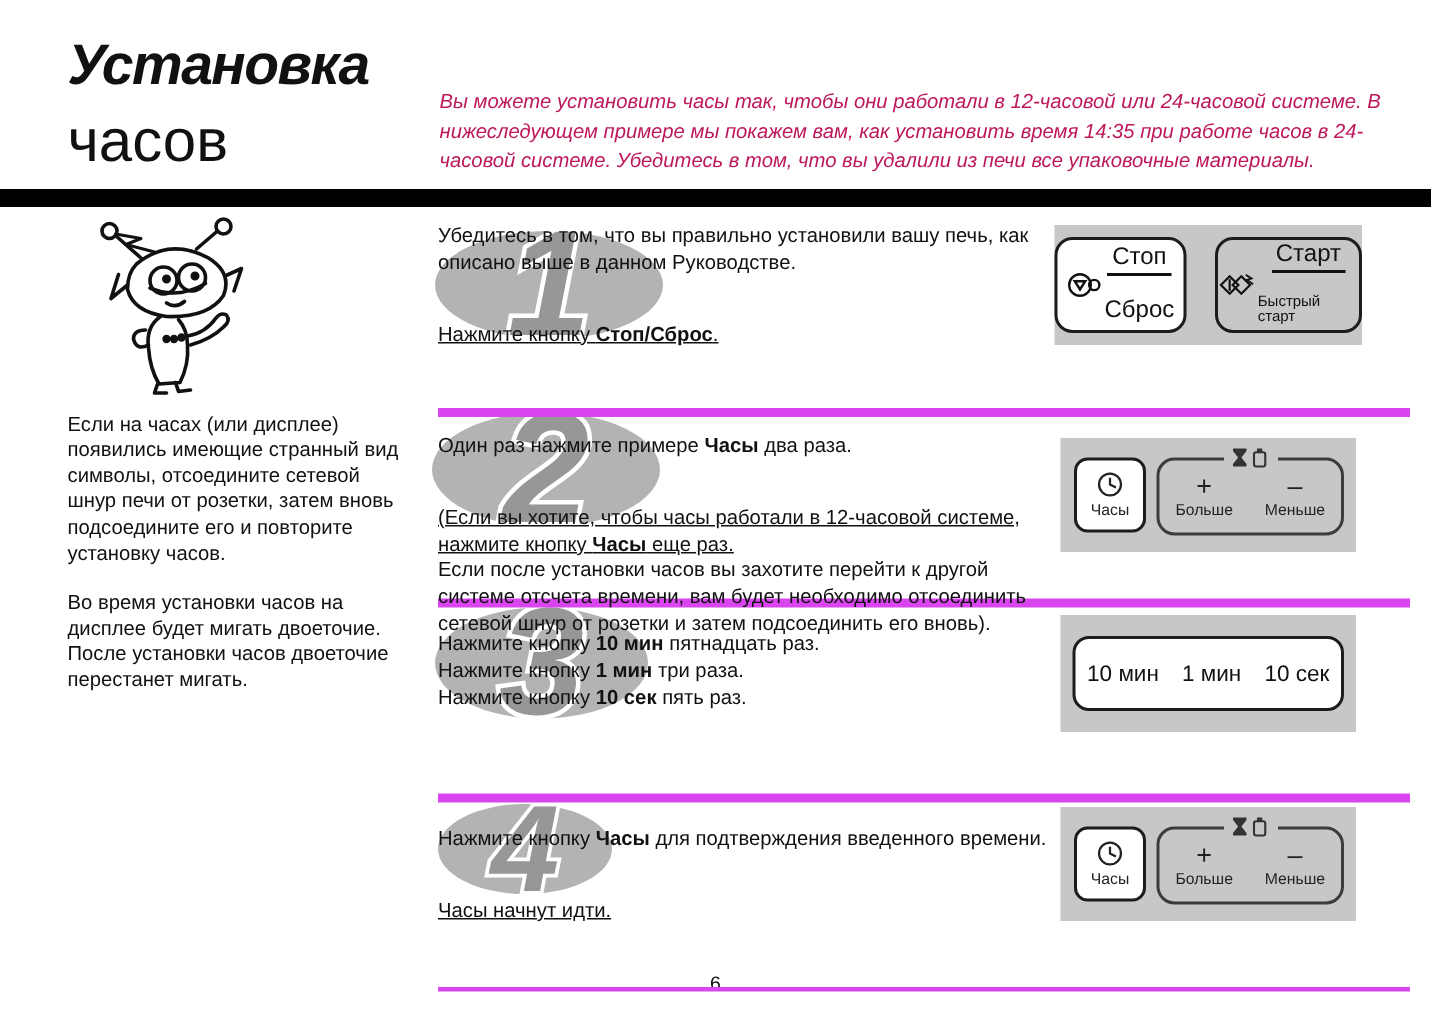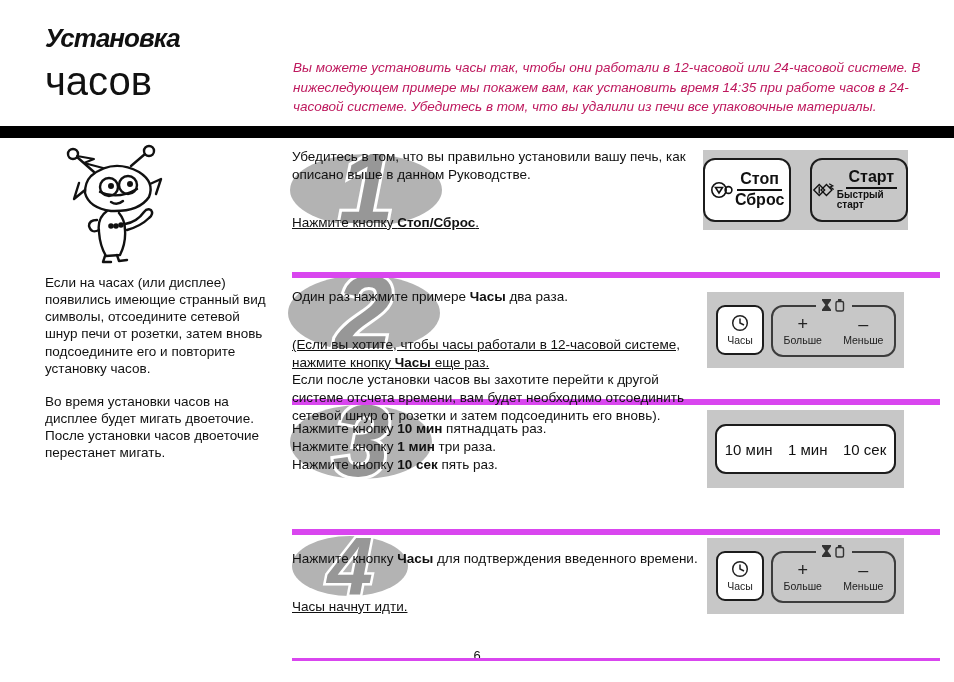--- a/index.html
+++ b/index.html
@@ -1,21 +1,21 @@
 <!DOCTYPE html>
 <html><head>
 <meta charset="utf-8">
 <style>
   html,body{margin:0;padding:0;background:#fff;}
   .page{position:relative;width:954px;height:682px;background:#fff;overflow:hidden;
         font-family:"Liberation Sans","DejaVu Sans",sans-serif;color:#111;}
 
   
   .title{position:absolute;left:45px;top:24px;line-height:1.1;}
-  .title .t1{font-size:26px;font-weight:bold;font-style:italic;letter-spacing:-1px;}
+  .title .t1{font-size:38px;font-weight:bold;font-style:italic;letter-spacing:-1px;}
   .title .t2{font-size:40px;font-weight:normal;margin-top:6px;}
   .intro{position:absolute;left:293px;top:58px;width:660px;font-size:13.5px;
          font-style:italic;line-height:1.45;color:#be185d;}
   .blackbar{position:absolute;left:0;top:126px;width:954px;height:12px;background:#000;}
 
   
   .leftcol{position:absolute;left:45px;top:140px;width:230px;}
   .mascot{display:block;margin:2px 0 10px 2px;}
   .leftcol p{font-size:13.5px;line-height:1.27;margin:0 0 16px 0;}
 
@@ -29,28 +29,28 @@
   .s2{height:111px;padding-top:10px;}
   .s3{height:109px;padding-top:15px;}
   .s4{height:108px;padding-top:15px;border-bottom-width:3px;}
 
   
   .bignum{position:absolute;z-index:1;overflow:visible;}
 
   
   .panel{position:absolute;z-index:3;background:#c7c7c7;}
   .panel-startstop{left:703px;top:150px;width:205px;height:80px;
-                   display:flex;align-items:center;justify-content:space-between;gap:19px;font-weight:bold;}
+                   display:flex;align-items:center;justify-content:space-between;gap:19px;}
   .btn{box-sizing:border-box;border:2px solid #1c1c1c;border-radius:12px;
        display:flex;align-items:center;justify-content:center;}
   .btn-stop{width:92px;height:64px;background:#fff;gap:1px;}
   .btn-start{width:102px;height:64px;background:transparent;gap:1px;}
   .frac{display:inline-flex;flex-direction:column;align-items:center;line-height:1.05;}
   .frac .top{border-bottom:2px solid #111;padding:0 3px 1px;font-size:16px;}
-  .frac .bot{padding-top:1px;font-size:16px;}
+  .frac .bot{padding-top:15px;font-size:16px;}
   .frac .bot.small{font-size:10px;}
 
   .panel-clock{width:197px;height:76px;}
   .p2{left:707px;top:292px;}
   .p4{left:707px;top:538px;}
   .btn-clock{position:absolute;left:9px;top:13px;width:48px;height:50px;background:#fff;
              border:2px solid #1c1c1c;border-radius:9px;box-sizing:border-box;
              display:flex;flex-direction:column;align-items:center;justify-content:center;}
   .btn-clock .lbl{font-size:10.5px;margin-top:2px;color:#222;}
   .adjust-group{position:absolute;left:64px;right:8px;top:13px;bottom:11px;

